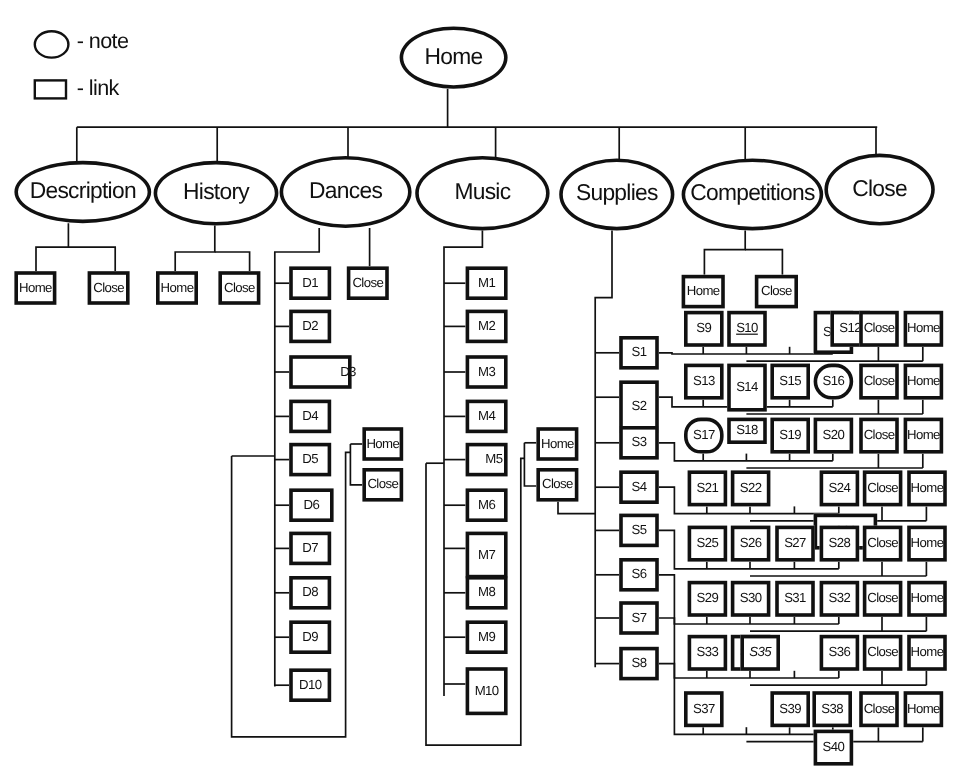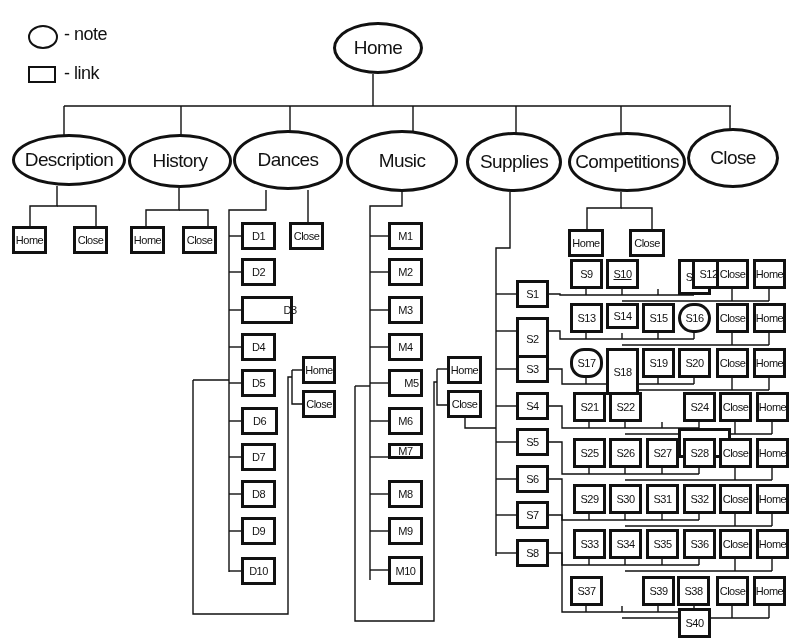--- a/index.html
+++ b/index.html
@@ -168,50 +168,50 @@
     <div class="box" style="left: 241px; top: 517px; width: 35px; height: 28px;">D9</div>
     <div class="box" style="left: 241px; top: 557px; width: 35px; height: 28px;">D10</div>
     <div class="box" style="left: 302px; top: 356px; width: 34px; height: 28px;">Home</div>
     <div class="box" style="left: 302px; top: 390px; width: 34px; height: 28px;">Close</div>
     <div class="box" style="left: 388px; top: 222px; width: 35px; height: 28px;">M1</div>
     <div class="box" style="left: 388px; top: 258px; width: 35px; height: 28px;">M2</div>
     <div class="box" style="left: 388px; top: 296px; width: 35px; height: 28px;">M3</div>
     <div class="box" style="left: 388px; top: 333px; width: 35px; height: 28px;">M4</div>
     <div class="box" style="left: 388px; top: 369px; width: 35px; height: 28px; padding-left: 12px;">M5</div>
     <div class="box" style="left: 388px; top: 407px; width: 35px; height: 28px;">M6</div>
-    <div class="box" style="left: 388px; top: 443px; width: 35px; height: 16px;">M7</div>
+    <div class="box" style="left: 388px; top: 443px; width: 35px; height: 39px;">M7</div>
     <div class="box" style="left: 388px; top: 480px; width: 35px; height: 28px;">M8</div>
     <div class="box" style="left: 388px; top: 517px; width: 35px; height: 28px;">M9</div>
-    <div class="box" style="left: 388px; top: 556px; width: 35px; height: 29px;">M10</div>
+    <div class="box" style="left: 388px; top: 556px; width: 35px; height: 40px;">M10</div>
     <div class="box" style="left: 447px; top: 356px; width: 35px; height: 28px;">Home</div>
     <div class="box" style="left: 447px; top: 390px; width: 35px; height: 28px;">Close</div>
     <div class="box" style="left: 516px; top: 280px; width: 33px; height: 28px;">S1</div>
     <div class="box" style="left: 516px; top: 317px; width: 33px; height: 44px;">S2</div>
     <div class="box" style="left: 516px; top: 355px; width: 33px; height: 28px;">S3</div>
     <div class="box" style="left: 516px; top: 392px; width: 33px; height: 28px;">S4</div>
     <div class="box" style="left: 516px; top: 428px; width: 33px; height: 28px;">S5</div>
     <div class="box" style="left: 516px; top: 465px; width: 33px; height: 28px;">S6</div>
     <div class="box" style="left: 516px; top: 501px; width: 33px; height: 28px;">S7</div>
     <div class="box" style="left: 516px; top: 539px; width: 33px; height: 28px;">S8</div>
     <div class="box" style="left: 568px; top: 229px; width: 36px; height: 28px;">Home</div>
     <div class="box" style="left: 629px; top: 229px; width: 36px; height: 28px;">Close</div>
     <div class="box" style="left: 570px; top: 259px; width: 33px; height: 30px;">S9</div>
     <div class="box" style="left: 606px; top: 259px; width: 33px; height: 30px; text-decoration: underline;">S10</div>
     <div class="box" style="left: 642px; top: 259px; width: 33px; height: 36px; margin-left: 36px;">S11</div>
     <div class="box" style="left: 678px; top: 259px; width: 33px; height: 30px; margin-left: 14px;">S12</div>
     <div class="box" style="left: 716px; top: 259px; width: 33px; height: 30px;">Close</div>
     <div class="box" style="left: 753px; top: 259px; width: 33px; height: 30px;">Home</div>
     <div class="box" style="left: 570px; top: 303px; width: 33px; height: 30px;">S13</div>
-    <div class="box" style="left: 606px; top: 303px; width: 33px; height: 26px;">S14</div>
+    <div class="box" style="left: 606px; top: 303px; width: 33px; height: 40px;">S14</div>
     <div class="box" style="left: 642px; top: 303px; width: 33px; height: 30px;">S15</div>
     <div class="box" style="left: 678px; top: 303px; width: 33px; height: 30px; border-radius: 15px;">S16</div>
     <div class="box" style="left: 716px; top: 303px; width: 33px; height: 30px;">Close</div>
     <div class="box" style="left: 753px; top: 303px; width: 33px; height: 30px;">Home</div>
     <div class="box" style="left: 570px; top: 348px; width: 33px; height: 30px; border-radius: 14px;">S17</div>
-    <div class="box" style="left: 606px; top: 348px; width: 33px; height: 47px;">S18</div>
+    <div class="box" style="left: 606px; top: 348px; width: 33px; height: 22px;">S18</div>
     <div class="box" style="left: 642px; top: 348px; width: 33px; height: 30px;">S19</div>
     <div class="box" style="left: 678px; top: 348px; width: 33px; height: 30px;">S20</div>
     <div class="box" style="left: 716px; top: 348px; width: 33px; height: 30px;">Close</div>
     <div class="box" style="left: 753px; top: 348px; width: 33px; height: 30px;">Home</div>
     <div class="box" style="left: 573px; top: 392px; width: 33px; height: 30px;">S21</div>
     <div class="box" style="left: 609px; top: 392px; width: 33px; height: 30px;">S22</div>
     <div class="box" style="left: 678px; top: 392px; width: 53px; height: 30px; margin-top: 36px;">S23</div>
     <div class="box" style="left: 683px; top: 392px; width: 33px; height: 30px;">S24</div>
     <div class="box" style="left: 719px; top: 392px; width: 33px; height: 30px;">Close</div>
     <div class="box" style="left: 756px; top: 392px; width: 33px; height: 30px;">Home</div>
@@ -222,21 +222,21 @@
     <div class="box" style="left: 719px; top: 438px; width: 33px; height: 30px;">Close</div>
     <div class="box" style="left: 756px; top: 438px; width: 33px; height: 30px;">Home</div>
     <div class="box" style="left: 573px; top: 484px; width: 33px; height: 30px;">S29</div>
     <div class="box" style="left: 609px; top: 484px; width: 33px; height: 30px;">S30</div>
     <div class="box" style="left: 646px; top: 484px; width: 33px; height: 30px;">S31</div>
     <div class="box" style="left: 683px; top: 484px; width: 33px; height: 30px;">S32</div>
     <div class="box" style="left: 719px; top: 484px; width: 33px; height: 30px;">Close</div>
     <div class="box" style="left: 756px; top: 484px; width: 33px; height: 30px;">Home</div>
     <div class="box" style="left: 573px; top: 529px; width: 33px; height: 30px;">S33</div>
     <div class="box" style="left: 609px; top: 529px; width: 33px; height: 30px;">S34</div>
-    <div class="box" style="left: 646px; top: 529px; width: 33px; height: 30px;">S35</div>
+    <div class="box" style="left: 617px; top: 529px; width: 33px; height: 30px; font-style: italic;">S35</div>
     <div class="box" style="left: 683px; top: 529px; width: 33px; height: 30px;">S36</div>
     <div class="box" style="left: 719px; top: 529px; width: 33px; height: 30px;">Close</div>
     <div class="box" style="left: 756px; top: 529px; width: 33px; height: 30px;">Home</div>
     <div class="box" style="left: 570px; top: 576px; width: 33px; height: 30px;">S37</div>
     <div class="box" style="left: 637px; top: 576px; width: 33px; height: 30px; margin-left: 40px;">S38</div>
     <div class="box" style="left: 642px; top: 576px; width: 33px; height: 30px;">S39</div>
     <div class="box" style="left: 678px; top: 576px; width: 33px; height: 30px; margin-top: 32px;">S40</div>
     <div class="box" style="left: 716px; top: 576px; width: 33px; height: 30px;">Close</div>
     <div class="box" style="left: 753px; top: 576px; width: 33px; height: 30px;">Home</div>
   </div>

